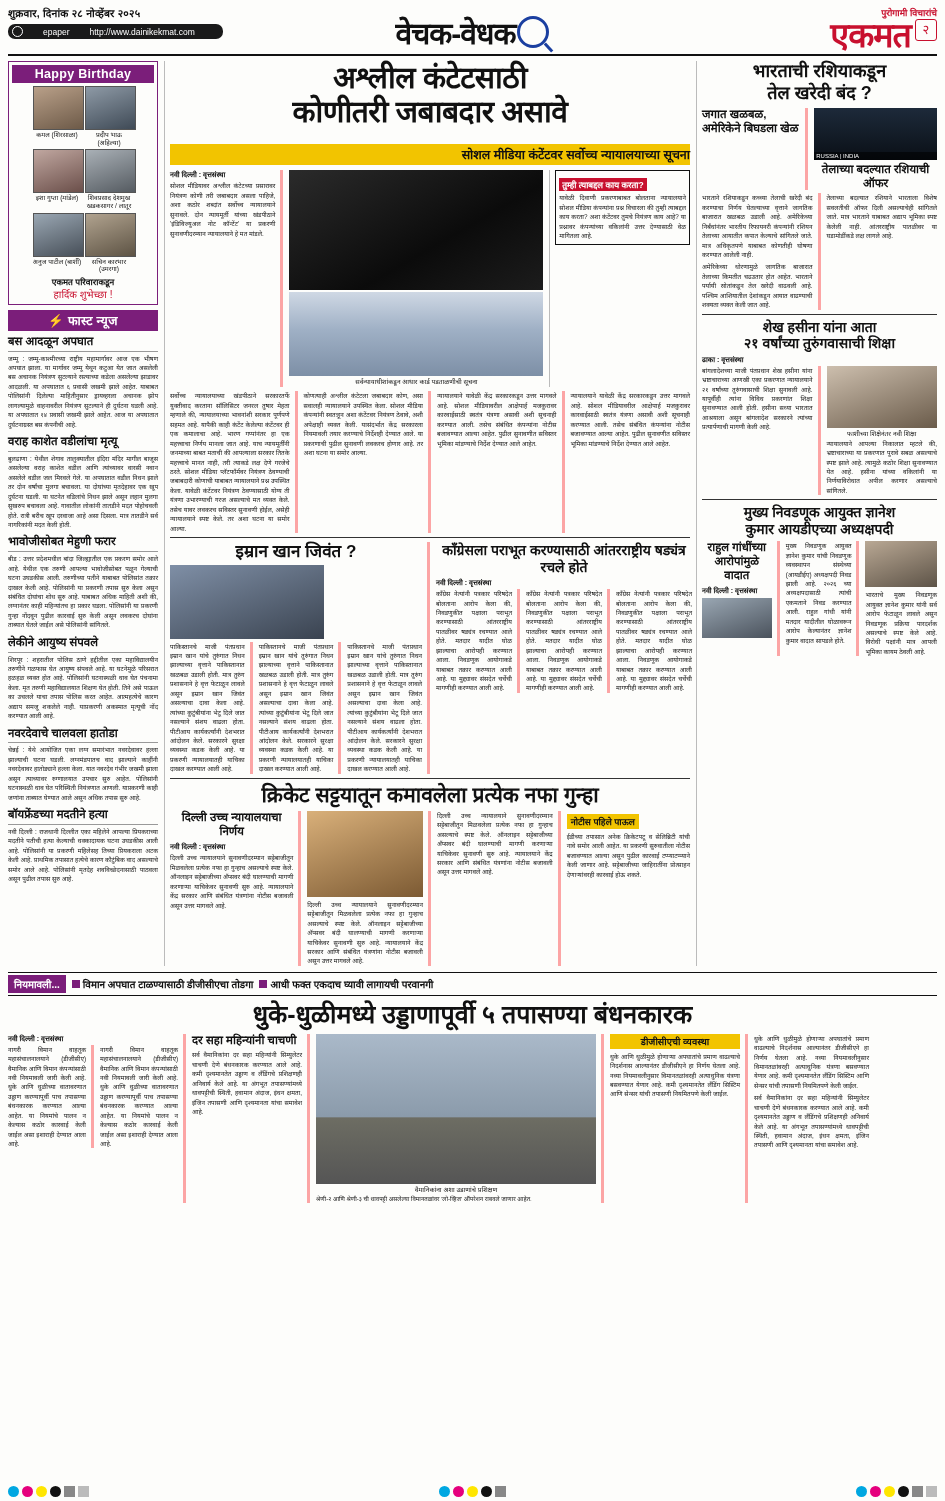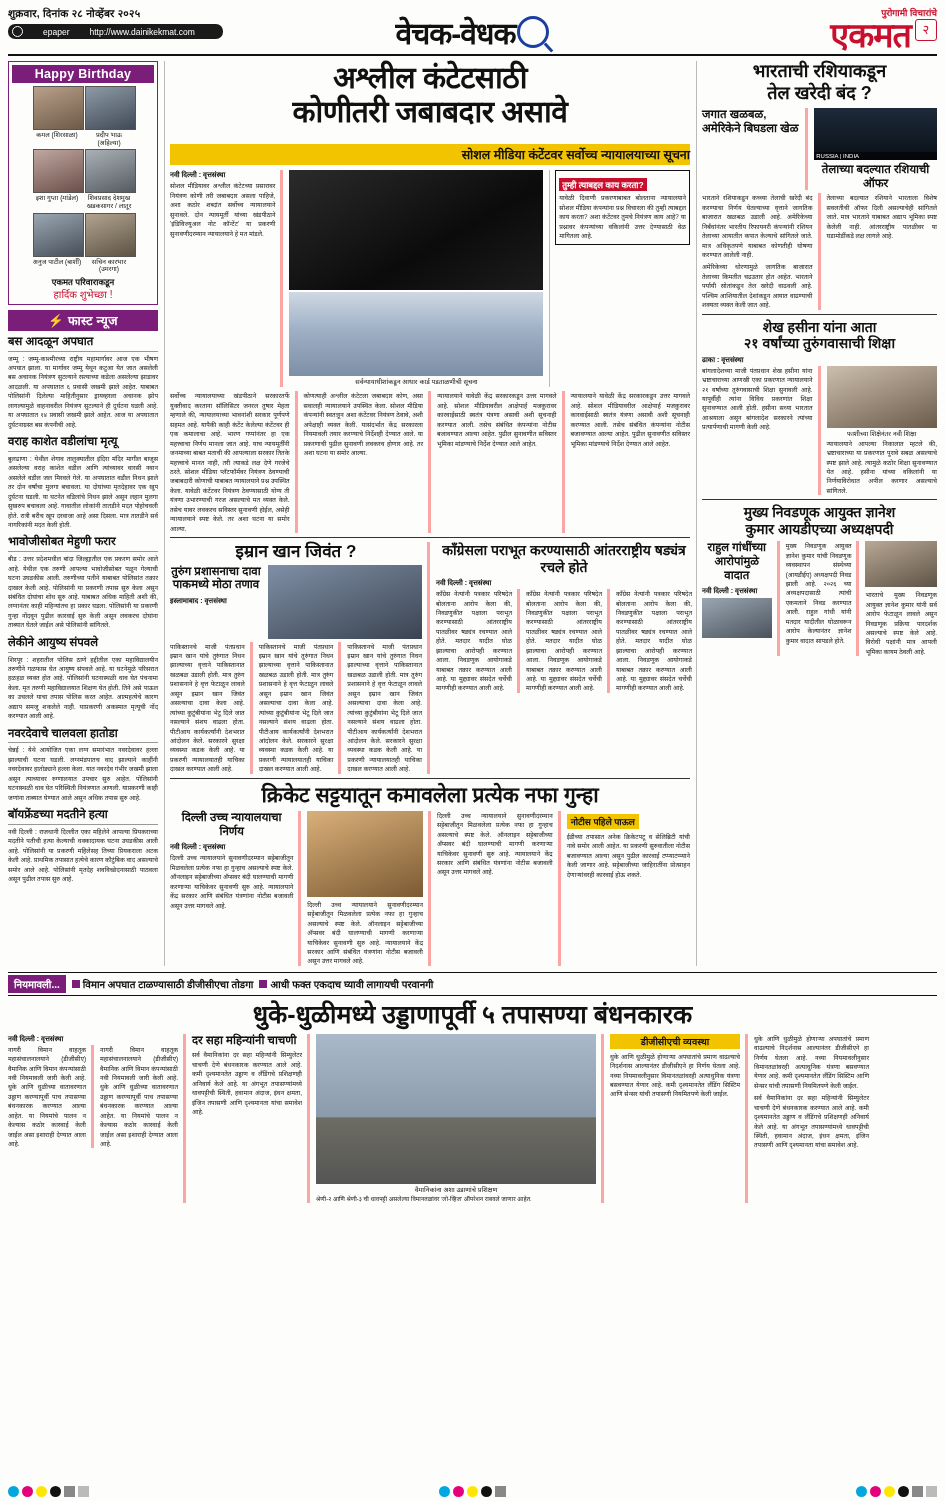--- a/index.html
+++ b/index.html
@@ -246,24 +246,20 @@
           <div class="body-txt">न्यायालयाने यावेळी केंद्र सरकारकडून उत्तर मागवले आहे. सोशल मीडियावरील आक्षेपार्ह मजकुरावर कारवाईसाठी स्वतंत्र यंत्रणा असावी अशी सूचनाही करण्यात आली. तसेच संबंधित कंपन्यांना नोटीस बजावण्यात आल्या आहेत. पुढील सुनावणीत सविस्तर भूमिका मांडण्याचे निर्देश देण्यात आले आहेत.</div>
         </div>
       </div>
 
       <hr class="hr">
 
       <div class="two">
         <div style="width:252px;" class="rrule">
           <div class="hl center">इम्रान खान जिवंत ?</div>
           <div class="two" style="margin-top:3px;">
-            <div style="width:92px;">
-              <div class="hl-xs center">तुरुंग प्रशासनाचा दावा पाकमध्ये मोठा तणाव</div>
-              <div class="dateline" style="margin-top:4px;">इस्लामाबाद : वृत्तसंस्था</div>
-            </div>
             <div style="width:154px;">
               <div class="img-box photo-man" style="height:74px;"></div>
             </div>
           </div>
           <div class="two" style="margin-top:3px;">
             <div style="width:80px;" class="rrule">
                 <div class="body-txt">पाकिस्तानचे माजी पंतप्रधान इम्रान खान यांचे तुरुंगात निधन झाल्याच्या वृत्ताने पाकिस्तानात खळबळ उडाली होती. मात्र तुरुंग प्रशासनाने हे वृत्त फेटाळून लावले असून इम्रान खान जिवंत असल्याचा दावा केला आहे. त्यांच्या कुटुंबीयांना भेटू दिले जात नसल्याने संशय वाढला होता. पीटीआय कार्यकर्त्यांनी देशभरात आंदोलन केले. सरकारने सुरक्षा व्यवस्था कडक केली आहे. या प्रकरणी न्यायालयातही याचिका दाखल करण्यात आली आहे.</div>
               </div>
             <div style="width:80px;" class="rrule">
                 <div class="body-txt">पाकिस्तानचे माजी पंतप्रधान इम्रान खान यांचे तुरुंगात निधन झाल्याच्या वृत्ताने पाकिस्तानात खळबळ उडाली होती. मात्र तुरुंग प्रशासनाने हे वृत्त फेटाळून लावले असून इम्रान खान जिवंत असल्याचा दावा केला आहे. त्यांच्या कुटुंबीयांना भेटू दिले जात नसल्याने संशय वाढला होता. पीटीआय कार्यकर्त्यांनी देशभरात आंदोलन केले. सरकारने सुरक्षा व्यवस्था कडक केली आहे. या प्रकरणी न्यायालयातही याचिका दाखल करण्यात आली आहे.</div>

